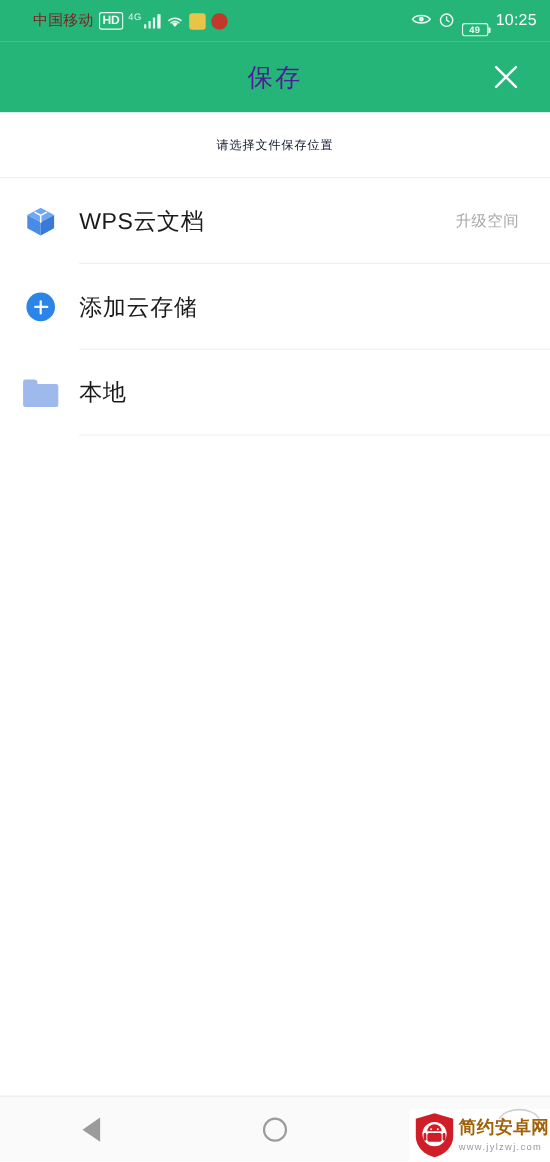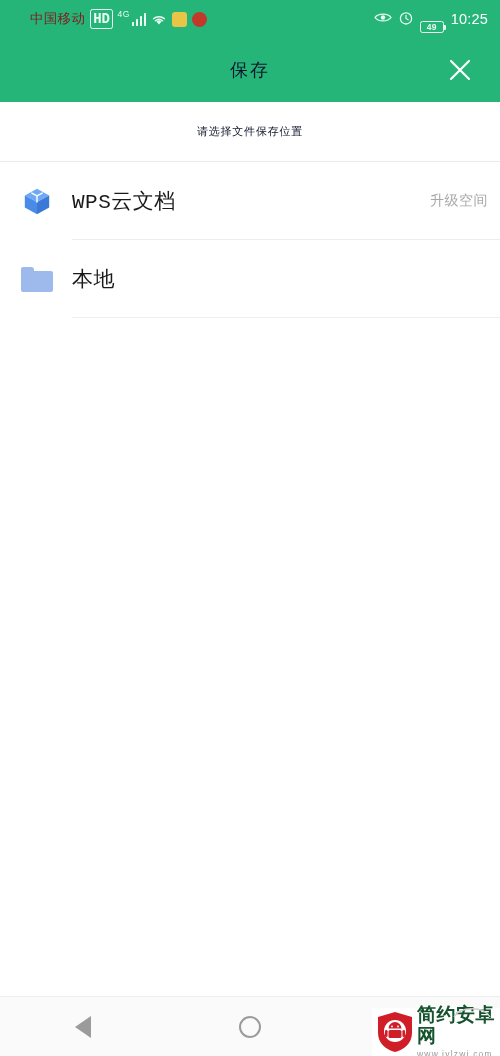--- a/index.html
+++ b/index.html
@@ -13,22 +13,22 @@
   
   .statusbar {
     height:38px; background:#25B579; color:#ffffff;
     display:flex; align-items:center; padding:0 12px 0 30px;
     font-size:13px; letter-spacing:.3px;
   }
   .sb-left { display:flex; align-items:center; gap:5px; }
   .carrier { font-size:13.5px; color:#7f1d1d; }
   .hd-badge {
     border:1.3px solid #eafaf2; border-radius:2.5px;
-    font-size:14px; line-height:1; padding:2px 2px 1.5px; font-weight:bold;
-    letter-spacing:-.2px; color:#eafaf2;font-family:Liberation Mono, monospace;
+    font-size:11px; line-height:1; padding:2px 2px 1.5px; font-weight:bold;
+    letter-spacing:-.2px; color:#eafaf2;
   }
   .g4 { font-size:8.5px; color:#eafaf2; align-self:flex-start; margin-top:0; margin-right:-3px;}
   .bars { display:flex; align-items:flex-end; gap:1.5px; height:13px; }
   .bars i { display:block; width:2.6px; background:#eafaf2; border-radius:.5px; }
   .bars i:nth-child(1){height:4px;} .bars i:nth-child(2){height:7px;}
   .bars i:nth-child(3){height:10px;} .bars i:nth-child(4){height:13px;}
   .wifi { width:16px; height:13px; position:relative; }
   .app-ico { width:15px; height:15px; border-radius:3px; display:block; }
   .app-ico.yellow { background:#E8C547; }
   .app-ico.red { background:#C0392B; border-radius:50%; }
@@ -41,39 +41,39 @@
   .batt:after{ content:""; position:absolute; right:-3.5px; top:3.5px;
     width:2px; height:5px; background:#eafaf2; border-radius:0 1px 1px 0;}
   .batt span { font-size:8.5px; font-weight:bold; color:#eafaf2; line-height:1; }
   .clock { font-size:14.5px; color:#ffffff; letter-spacing:.2px; }
 
   
   .appbar {
     height:64px; background:#25B579; position:relative;
     display:flex; align-items:center; justify-content:center;
   }
-  .appbar-title { color:#0f172a; font-size:18px; letter-spacing:2px; }
+  .appbar-title { color:#4c1d95; font-size:23px; letter-spacing:2px; }
   .close-btn {
     position:absolute; right:18px; top:50%; transform:translateY(-50%);
     width:44px; height:44px; display:flex; align-items:center; justify-content:center;
   }
 
   
   .subtitle-wrap {
     height:60px; display:flex; align-items:center; justify-content:center;
     border-bottom:1px solid #ececec; background:#fff;
   }
   .subtitle { font-size:11px; color:#0f172a; letter-spacing:.8px; }
 
   
-  .list { background:#ffffff;font-family:Liberation Mono, monospace; }
+  .list { background:#ffffff; }
   .row { position:relative; height:78px; display:flex; align-items:center; padding-left:18px; }
   .row-icon { width:38px; display:flex; align-items:center; justify-content:center; flex:0 0 38px; }
   .row-label { margin-left:16px; font-size:21px; color:#1a1a1a; letter-spacing:.5px; }
-  .row-action { margin-left:auto; margin-right:12px; font-size:14px; color:#a8a8a8; letter-spacing:.5px; }
+  .row-action { margin-left:auto; margin-right:28px; font-size:14px; color:#a8a8a8; letter-spacing:.5px; }
   .row-div { position:absolute; left:72px; right:0; bottom:0; height:1px; background:#eeeeee; }
 
   
   .cube { width:30px; height:30px; display:block; }
   
   .plus-circle {
     width:26px; height:26px; border-radius:50%; background:#2B85E8;
     display:flex; align-items:center; justify-content:center; position:relative;
   }
   .plus-circle:before, .plus-circle:after {
@@ -109,21 +109,21 @@
   .circ { width:22px; height:22px; border:2px solid #9b9b9b; border-radius:50%; }
   .sq { width:20px; height:20px; border:2px solid #9b9b9b; border-radius:2.5px; }
 
   
   .watermark {
     position:absolute; right:0; bottom:0; width:128px; height:48px;
     background:#ffffff; display:flex; align-items:center; padding-left:4px;
   }
   .wm-logo { width:38px; height:42px; flex:0 0 38px; }
   .wm-text { margin-left:3px; display:flex; flex-direction:column; justify-content:center; }
-  .wm-title { font-size:19px; font-weight:bold; color:#14532d; letter-spacing:.5px; line-height:1.1; }
+  .wm-title { font-size:16px; font-weight:bold; color:#a16207; letter-spacing:.5px; line-height:1.1; }
   .wm-url { font-size:8.5px; color:#9a9a9a; letter-spacing:1.2px; margin-top:2px; }
   .wm-arc { position:absolute; right:8px; top:-4px; width:40px; height:14px; }
 </style>
 </head>
 <body>
 
 <div class="screen">
 
   <div class="statusbar">
     <div class="sb-left">
@@ -188,20 +188,27 @@
           <path d="M3 10 L16 17 L16 30 L3 23 Z" fill="#4A8BE8"></path>
           <path d="M29 10 L16 17 L16 30 L29 23 Z" fill="#3B79D6"></path>
           <path d="M16 17 L16 10.5 M16 10.5 L10.5 7.5 M16 10.5 L21.5 7.5" stroke="#ffffff" stroke-width="1.5" fill="none" stroke-linecap="round"></path>
         </svg>
       </span>
       <span class="row-label">WPS云文档</span>
       <span class="row-action">升级空间</span>
       <span class="row-div"></span>
     </div>
 
+    <div class="row">
+      <span class="row-icon">
+        <span class="plus-circle"></span>
+      </span>
+      <span class="row-label">添加云存储</span>
+      <span class="row-div"></span>
+    </div>
 
     <div class="row">
       <span class="row-icon">
         <span class="folder">
             <span class="tab"></span>
             <span class="body"></span>
           </span>
       </span>
       <span class="row-label">本地</span>
       <span class="row-div"></span>

